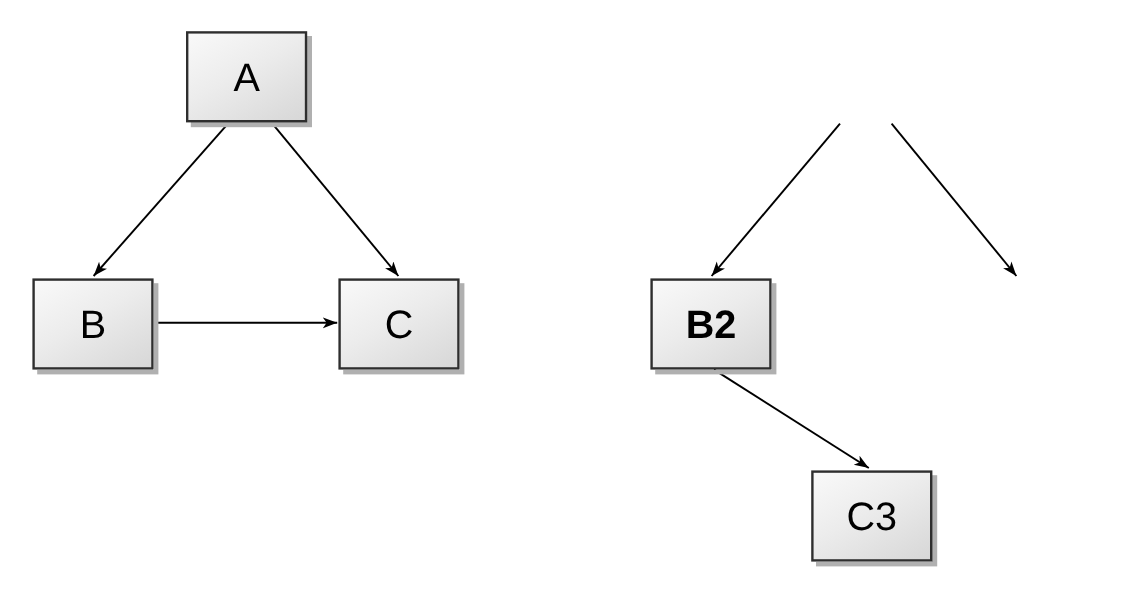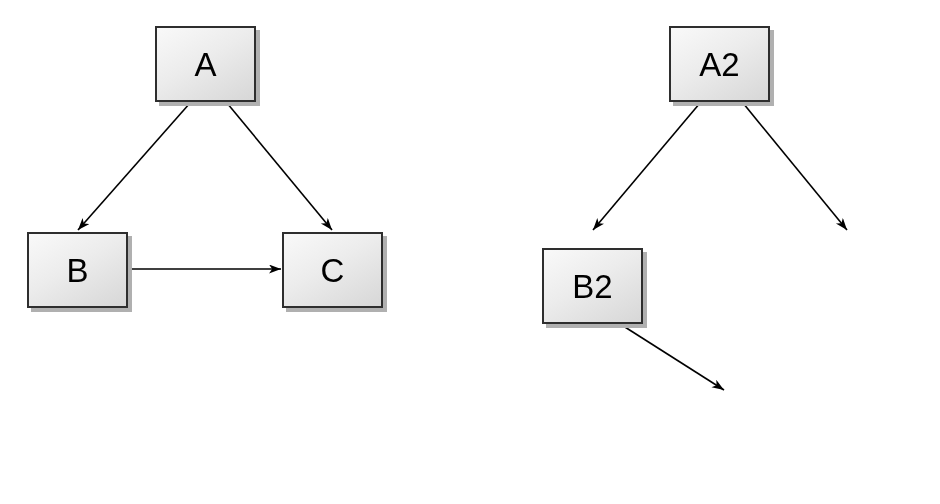--- a/index.html
+++ b/index.html
@@ -39,21 +39,21 @@
   .node-label {
     font-size: 33px;
     line-height: 1;
     color: #000000;
     user-select: none;
   }
   .node-a  { left: 155px; top: 26px;  }
   .node-b  { left: 27px;  top: 232px; }
   .node-c  { left: 282px; top: 232px; }
   .node-a2 { left: 669px; top: 26px;  }
-  .node-b2 { left: 542px; top: 248px; }
+  .node-b2 { left: 542px; top: 232px; font-weight: bold; }
   .node-c2 { left: 799px; top: 232px; }
   .node-c3 { left: 676px; top: 392px; }
   .edge {
     stroke: #000000;
     stroke-width: 1.6;
     fill: none;
   }
 </style>
 </head>
 <body>
@@ -79,20 +79,20 @@
   <div class="node node-a">
     <span class="node-label">A</span>
   </div>
   <div class="node node-b">
     <span class="node-label">B</span>
   </div>
   <div class="node node-c">
     <span class="node-label">C</span>
   </div>
 
-  <div class="node node-a2">
-    <span class="node-label">A2</span>
-  </div>
   <div class="node node-b2">
     <span class="node-label">B2</span>
+  </div>
+  <div class="node node-c3">
+    <span class="node-label">C3</span>
   </div>
 
 </div>
 
 </body></html>

